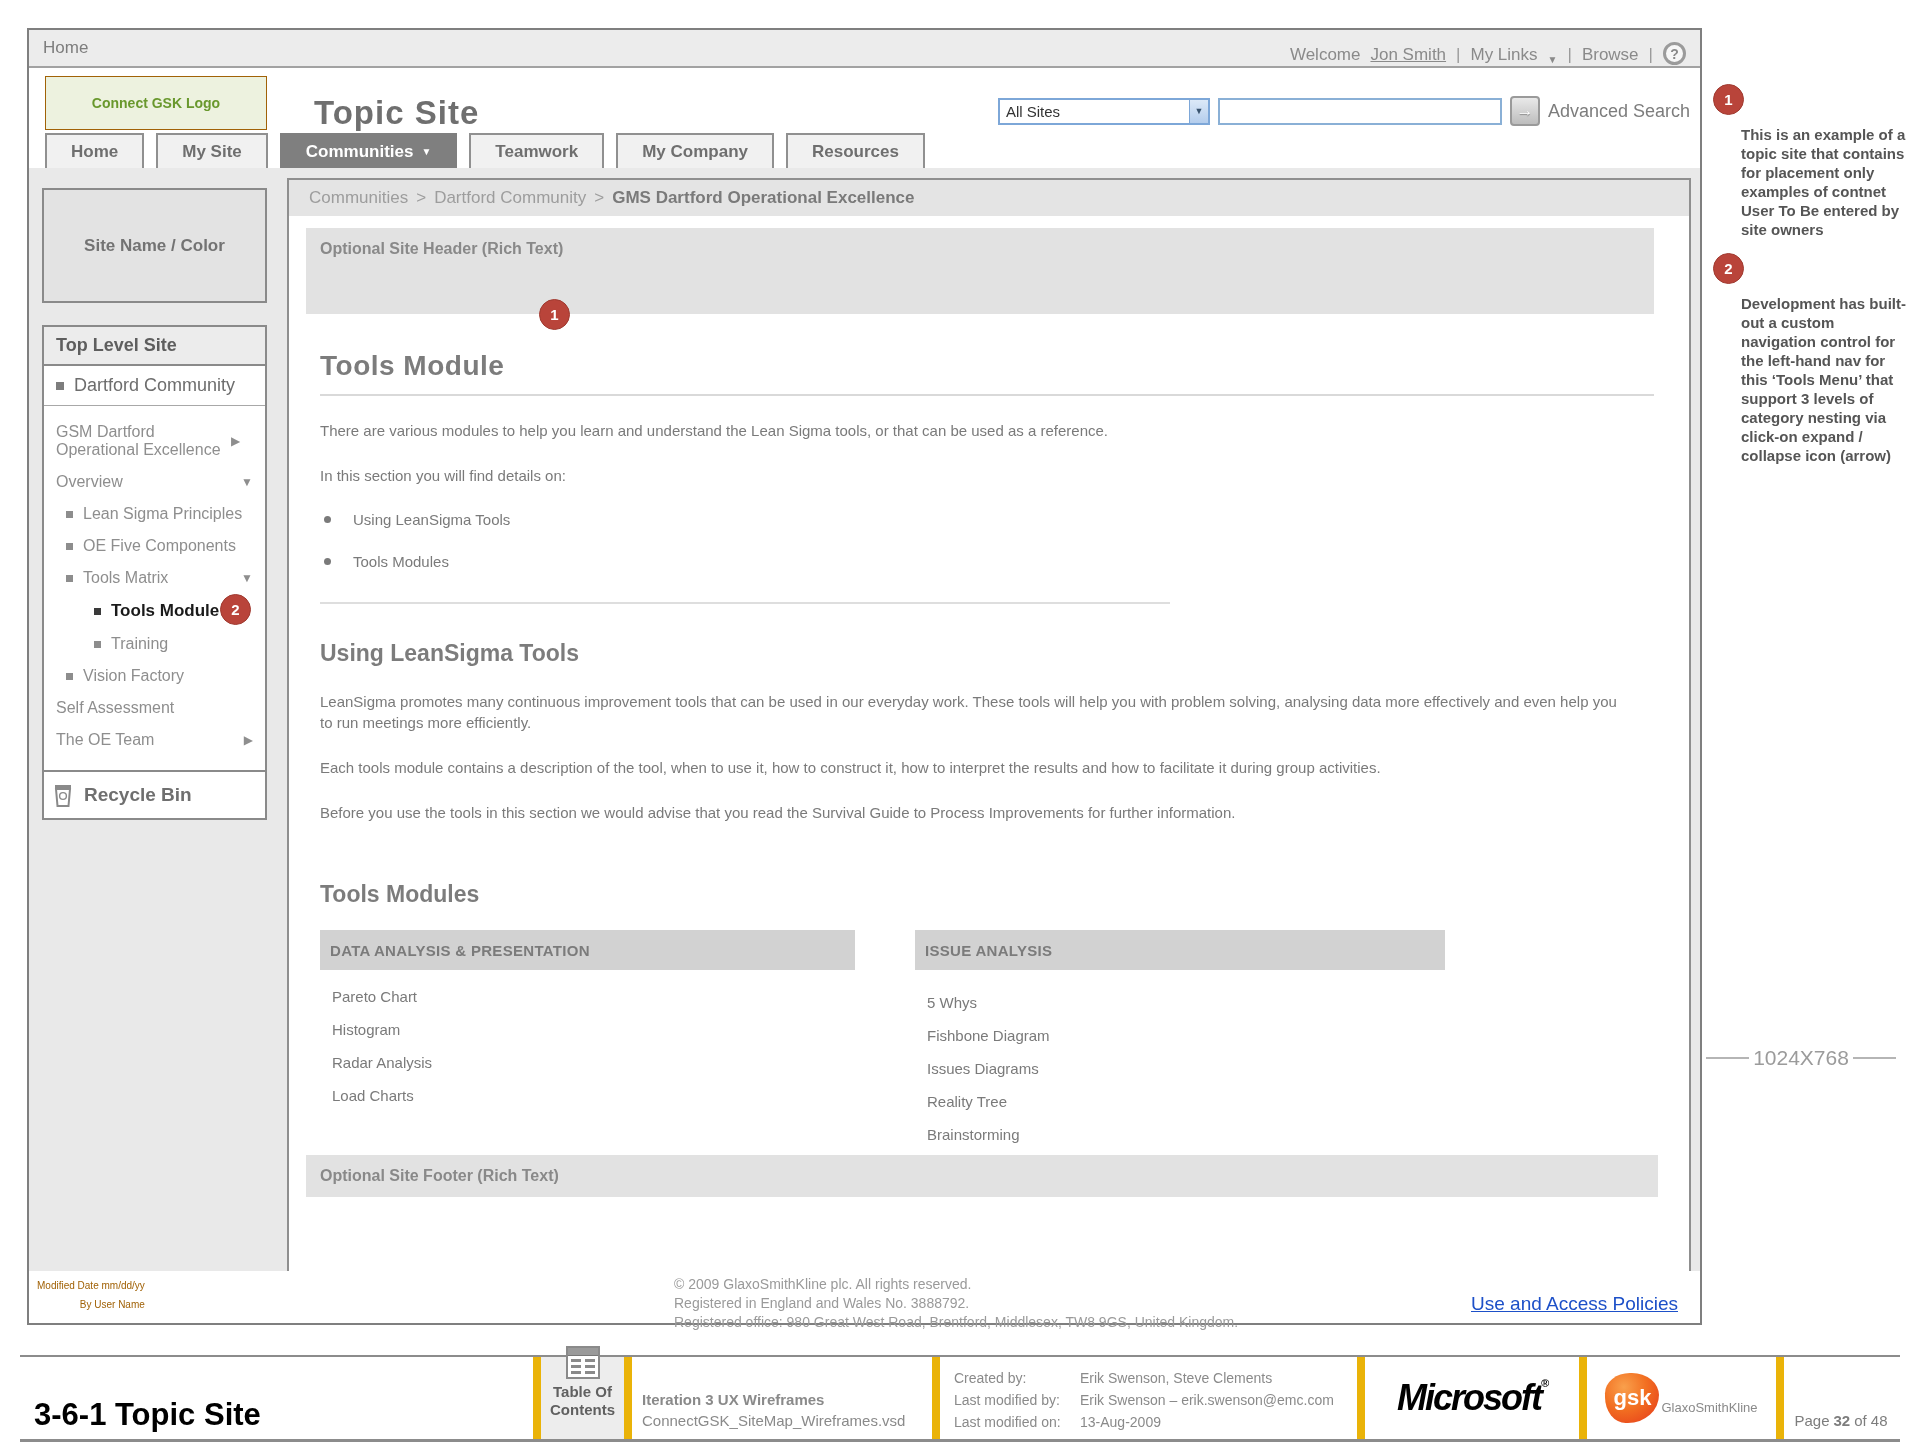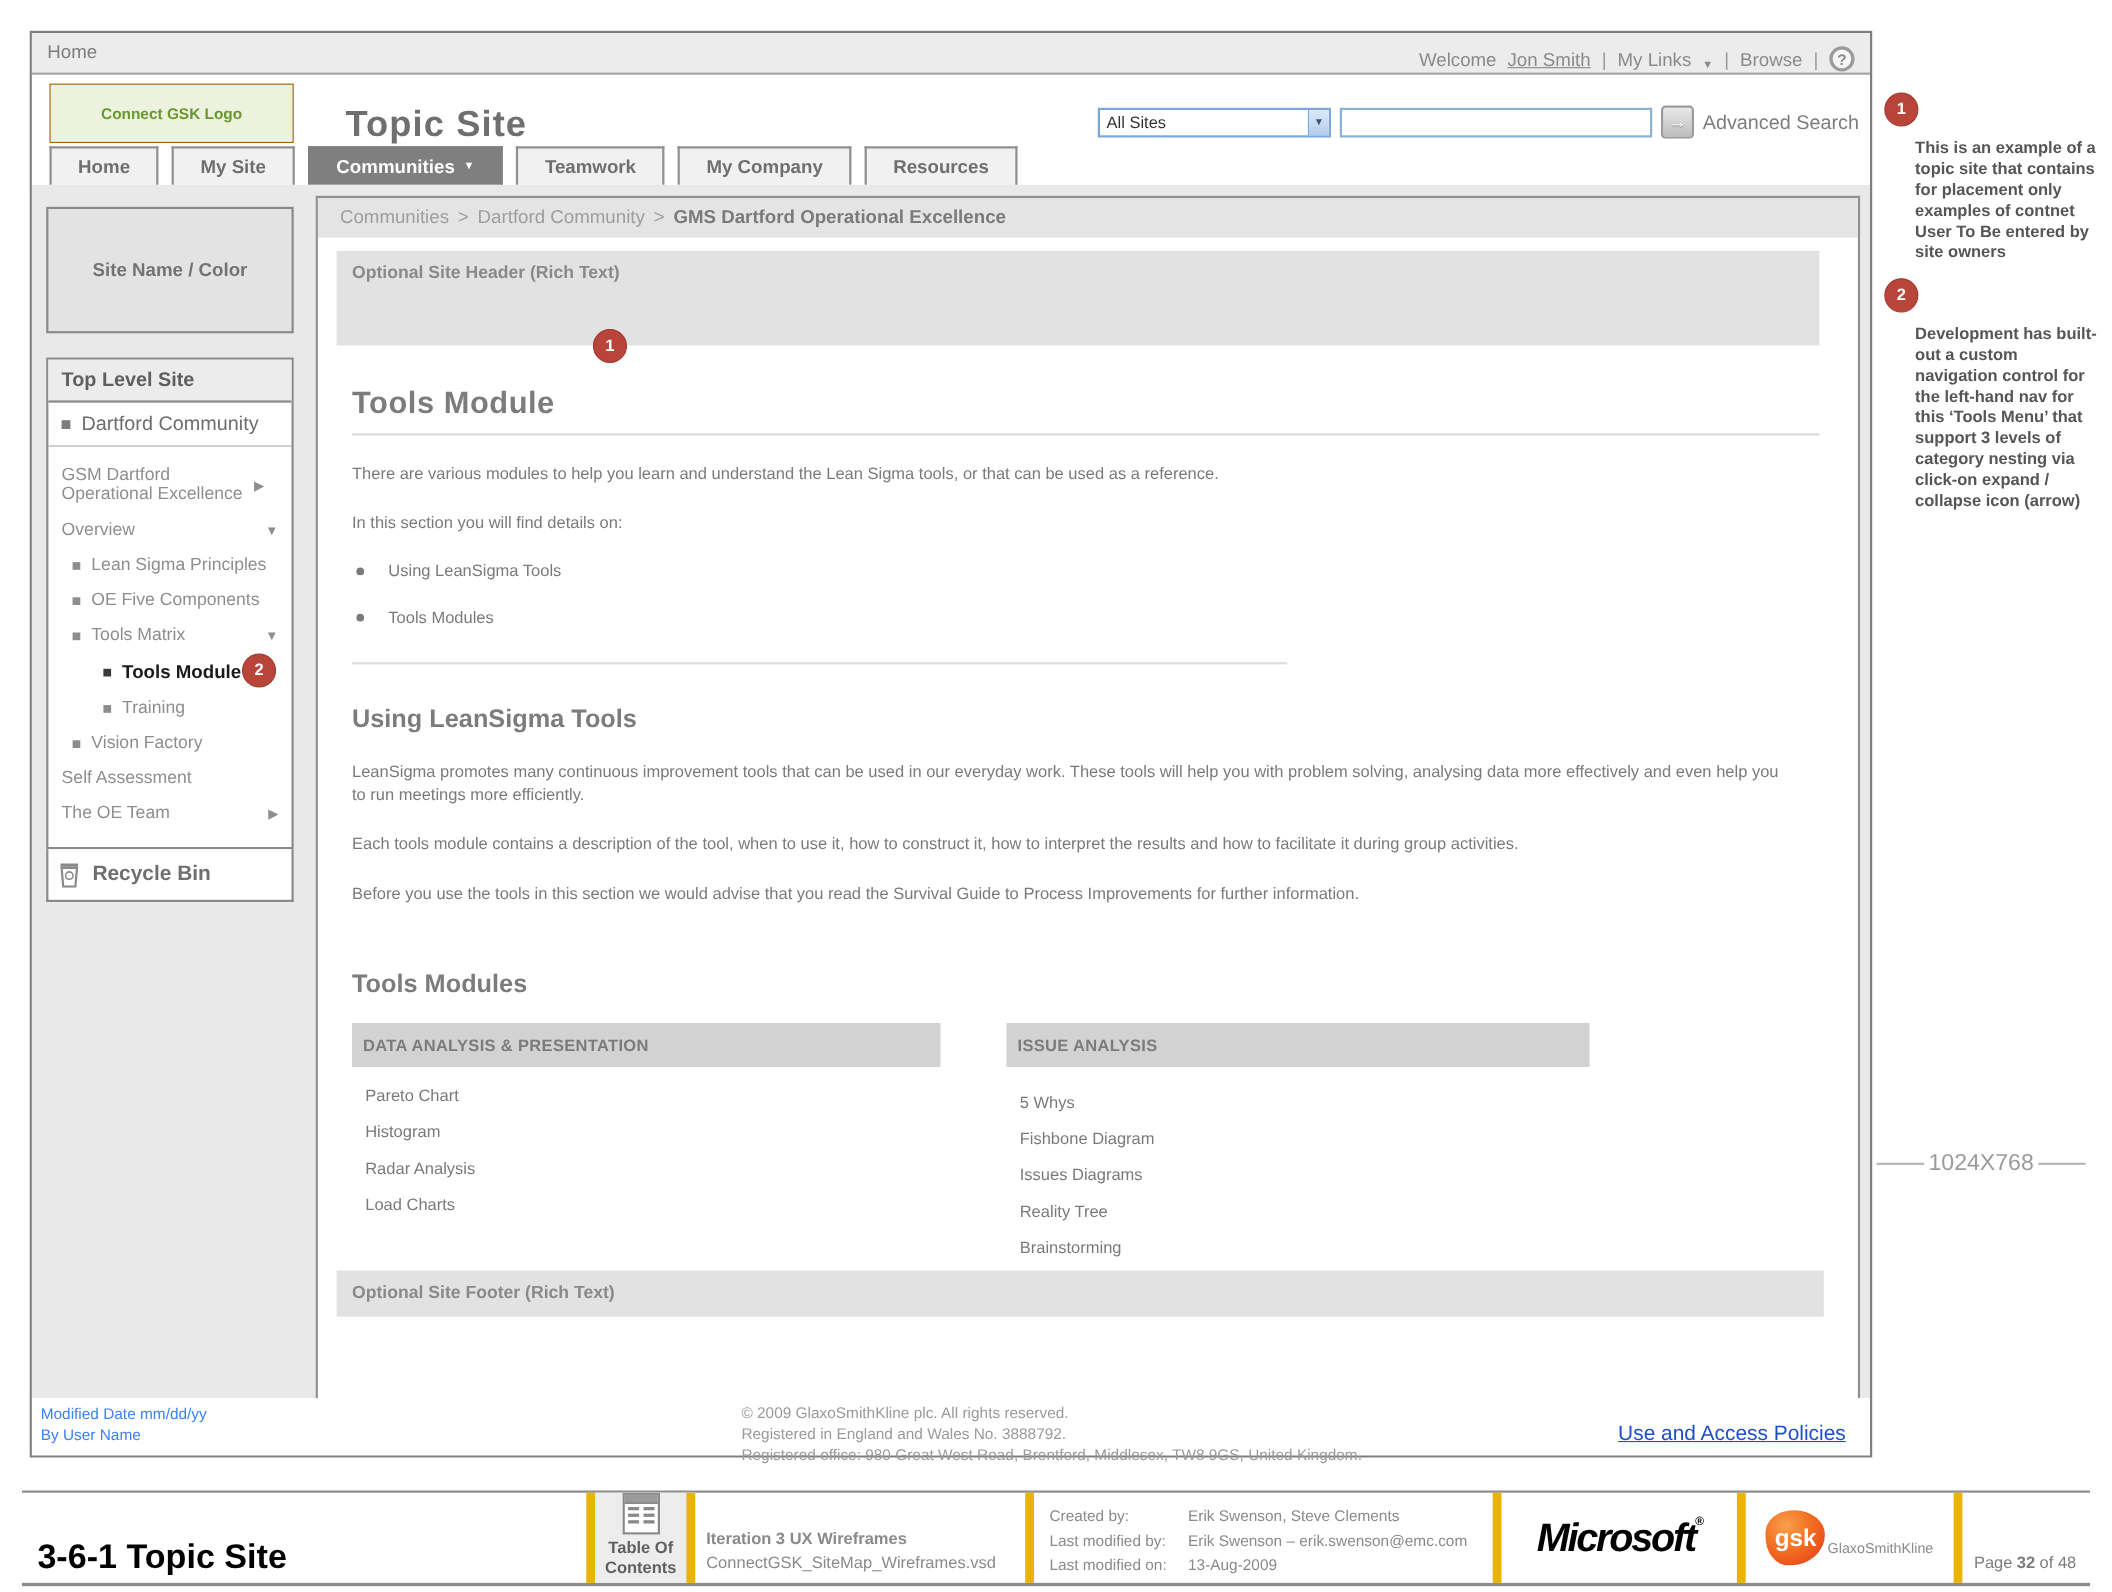--- a/index.html
+++ b/index.html
@@ -72,38 +72,38 @@
   .mod-col { width:535px; }
   .mod-col + .mod-col { margin-left:60px; width:530px; }
   .mod-head { height:40px; background:#d2d2d2; display:flex; align-items:center; padding:0 10px; font-size:15px; font-weight:bold; color:#7b7b7b; letter-spacing:0.3px; }
   .mod-items { padding:18px 0 0 12px; }
   .mod-items .mi { font-size:15px; color:#7a7a7a; margin-bottom:16px; cursor:pointer; }
   .mod-col.right .mod-items { padding-top:24px; }
   .opt-footer { position:absolute; left:17px; top:975px; width:1352px; height:42px; background:#e2e2e2; display:flex; align-items:center; padding:0 14px; font-size:16px; font-weight:bold; color:#898989; }
 
   
   .frame-bottom { position:relative; height:52px; background:#fff; }
-  .modified-block { position:absolute; left:8px; top:5px; font-size:14px; color:#3b82f6; line-height:19px; }
+  .modified-block { position:absolute; left:8px; top:5px; font-size:10px; color:#a16207; line-height:19px;text-align:right; }
   .copyright-block { position:absolute; left:645px; top:4px; font-size:14px; color:#9a9a9a; line-height:19px; }
   .policies { position:absolute; right:22px; bottom:8px; font-size:19px; color:#1d50c8; text-decoration:underline; }
 
   
   .annot { position:absolute; width:200px; }
   .annot .badge { position:static; }
   .annot-1 { left:1713px; top:84px; }
   .annot-2 { left:1713px; top:253px; }
   .annot-text { margin:10px 0 0 28px; width:168px; font-size:15px; font-weight:bold; color:#555; line-height:19px; }
   .size-marker { position:absolute; left:1706px; top:1046px; width:190px; display:flex; align-items:center; gap:4px; color:#9b9b9b; font-size:21px; }
   .size-marker .dash { flex:1; border-top:2px solid #b5b5b5; }
 
   
   .title-block { position:absolute; left:20px; top:1355px; width:1880px; height:87px; border-top:2px solid #8c8c8c; border-bottom:3px solid #8c8c8c; display:flex; background:#fff; }
   .tb-cell { border-right:8px solid #eab308; height:100%; }
   .tb-title { width:521px; display:flex; align-items:flex-end; padding:0 0 6px 14px; font-size:31px; font-weight:bold; color:#000; }
-  .tb-toc { width:91px; background:#ededed; display:flex; flex-direction:column; align-items:center; justify-content:flex-end; padding-bottom:4px; font-size:15px; font-weight:bold; color:#606060; line-height:18px; cursor:pointer; }
+  .tb-toc { width:91px; background:#ededed; display:flex; flex-direction:column; align-items:center; justify-content:flex-end; padding-bottom:20px; font-size:15px; font-weight:bold; color:#606060; line-height:18px; cursor:pointer; }
   .tb-doc { width:308px; display:flex; flex-direction:column; justify-content:flex-end; padding:0 0 8px 10px; font-size:15px; color:#8a8a8a; line-height:21px; }
   .tb-doc .d1 { font-weight:bold; }
   .tb-meta { width:425px; padding:10px 0 0 14px; font-size:14px; color:#8a8a8a; }
   .meta-row { display:flex; line-height:22px; }
   .meta-row .lbl { width:126px; flex:none; }
   .tb-ms { width:222px; display:flex; align-items:center; justify-content:center; }
   .ms-logo { font-size:36px; font-weight:bold; font-style:italic; letter-spacing:-2px; color:#000; }
   .ms-reg { font-size:11px; vertical-align:top; }
   .tb-gsk { width:197px; display:flex; align-items:center; justify-content:center; gap:2px; }
   .gsk-blob { width:54px; height:50px; background:radial-gradient(circle at 35% 28%, #f9a04c 0%, #f26f21 45%, #e8451c 85%); border-radius:48% 52% 60% 40% / 42% 46% 58% 54%; display:flex; align-items:center; justify-content:center; color:#fff; font-size:22px; font-weight:bold; }

